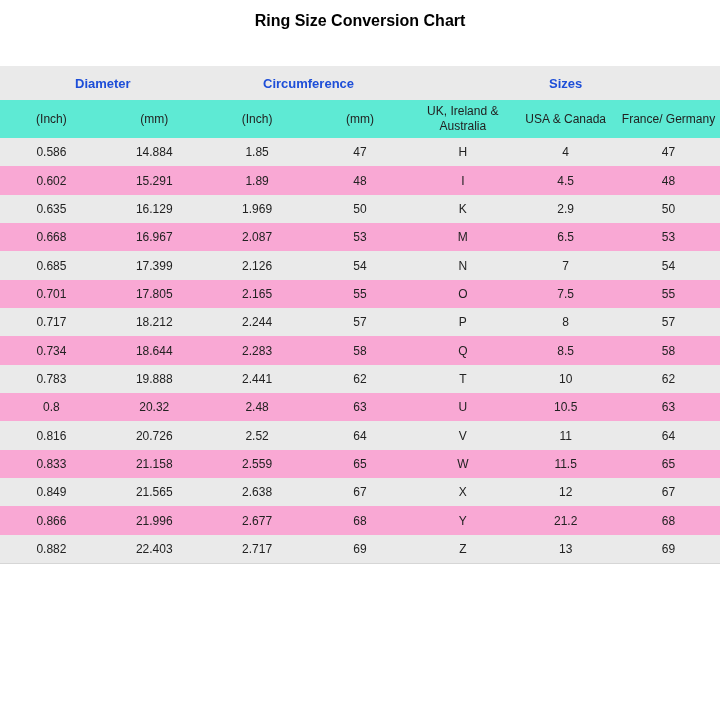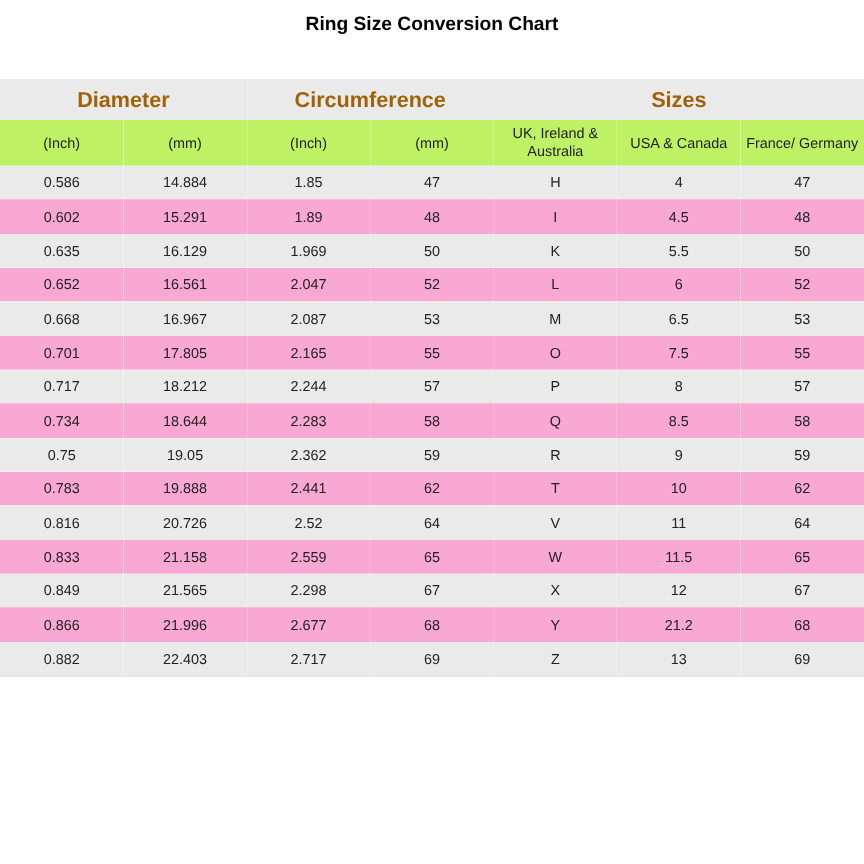--- a/index.html
+++ b/index.html
@@ -23,22 +23,22 @@
     border-bottom: 1px solid var(--border, #d6d6d6);
   }
   table.conversion col { width: 14.2857%; }
   th, td {
     padding: 0 2px;
     text-align: center;
     vertical-align: middle;
     overflow: hidden;
   }
   tr.group-row { background: var(--headerbg, #eaeaea); height: 34px; }
-  tr.group-row th { font-weight: bold; font-size: 18px; color: #a16207; }
-  tr.subheader-row { background: #bef264; height: 38px; margin-top: 36px; }
+  tr.group-row th { font-weight: bold; font-size: 13px; color: #1d4ed8; }
+  tr.subheader-row { background: #5eead4; height: 38px; margin-top: 36px; }
   tr.subheader-row th { font-weight: normal; font-size: 12px; color: #222; line-height: 1.25; }
   tbody tr.data-row { height: 28.35px; background: #f9a8d4; }
   tbody tr.data-row:nth-child(odd) { background: var(--stripe, #eaeaea); }
   tbody td { font-size: 12px; color: #222; }
 </style>
 </head>
 <body>
 
 <div class="page">
   <div class="title">Ring Size Conversion Chart</div>
@@ -87,42 +87,42 @@
           <td>I</td>
           <td>4.5</td>
           <td>48</td>
         </tr>
         <tr class="data-row">
           <td>0.635</td>
           <td>16.129</td>
           <td>1.969</td>
           <td>50</td>
           <td>K</td>
-          <td>5.5</td>
+          <td>2.9</td>
           <td>50</td>
-        </tr>
-        <tr class="data-row">
-          <td>0.652</td>
-          <td>16.561</td>
-          <td>2.047</td>
-          <td>52</td>
-          <td>L</td>
-          <td>6</td>
-          <td>52</td>
         </tr>
         <tr class="data-row">
           <td>0.668</td>
           <td>16.967</td>
           <td>2.087</td>
           <td>53</td>
           <td>M</td>
           <td>6.5</td>
           <td>53</td>
         </tr>
         <tr class="data-row">
+          <td>0.685</td>
+          <td>17.399</td>
+          <td>2.126</td>
+          <td>54</td>
+          <td>N</td>
+          <td>7</td>
+          <td>54</td>
+        </tr>
+        <tr class="data-row">
           <td>0.701</td>
           <td>17.805</td>
           <td>2.165</td>
           <td>55</td>
           <td>O</td>
           <td>7.5</td>
           <td>55</td>
         </tr>
         <tr class="data-row">
           <td>0.717</td>
@@ -136,59 +136,59 @@
         <tr class="data-row">
           <td>0.734</td>
           <td>18.644</td>
           <td>2.283</td>
           <td>58</td>
           <td>Q</td>
           <td>8.5</td>
           <td>58</td>
         </tr>
         <tr class="data-row">
-          <td>0.75</td>
-          <td>19.05</td>
-          <td>2.362</td>
-          <td>59</td>
-          <td>R</td>
-          <td>9</td>
-          <td>59</td>
-        </tr>
-        <tr class="data-row">
           <td>0.783</td>
           <td>19.888</td>
           <td>2.441</td>
           <td>62</td>
           <td>T</td>
           <td>10</td>
           <td>62</td>
         </tr>
         <tr class="data-row">
+          <td>0.8</td>
+          <td>20.32</td>
+          <td>2.48</td>
+          <td>63</td>
+          <td>U</td>
+          <td>10.5</td>
+          <td>63</td>
+        </tr>
+        <tr class="data-row">
           <td>0.816</td>
           <td>20.726</td>
           <td>2.52</td>
           <td>64</td>
           <td>V</td>
           <td>11</td>
           <td>64</td>
         </tr>
         <tr class="data-row">
           <td>0.833</td>
           <td>21.158</td>
           <td>2.559</td>
           <td>65</td>
           <td>W</td>
           <td>11.5</td>
           <td>65</td>
         </tr>
         <tr class="data-row">
           <td>0.849</td>
           <td>21.565</td>
-          <td>2.298</td>
+          <td>2.638</td>
           <td>67</td>
           <td>X</td>
           <td>12</td>
           <td>67</td>
         </tr>
         <tr class="data-row">
           <td>0.866</td>
           <td>21.996</td>
           <td>2.677</td>
           <td>68</td>

